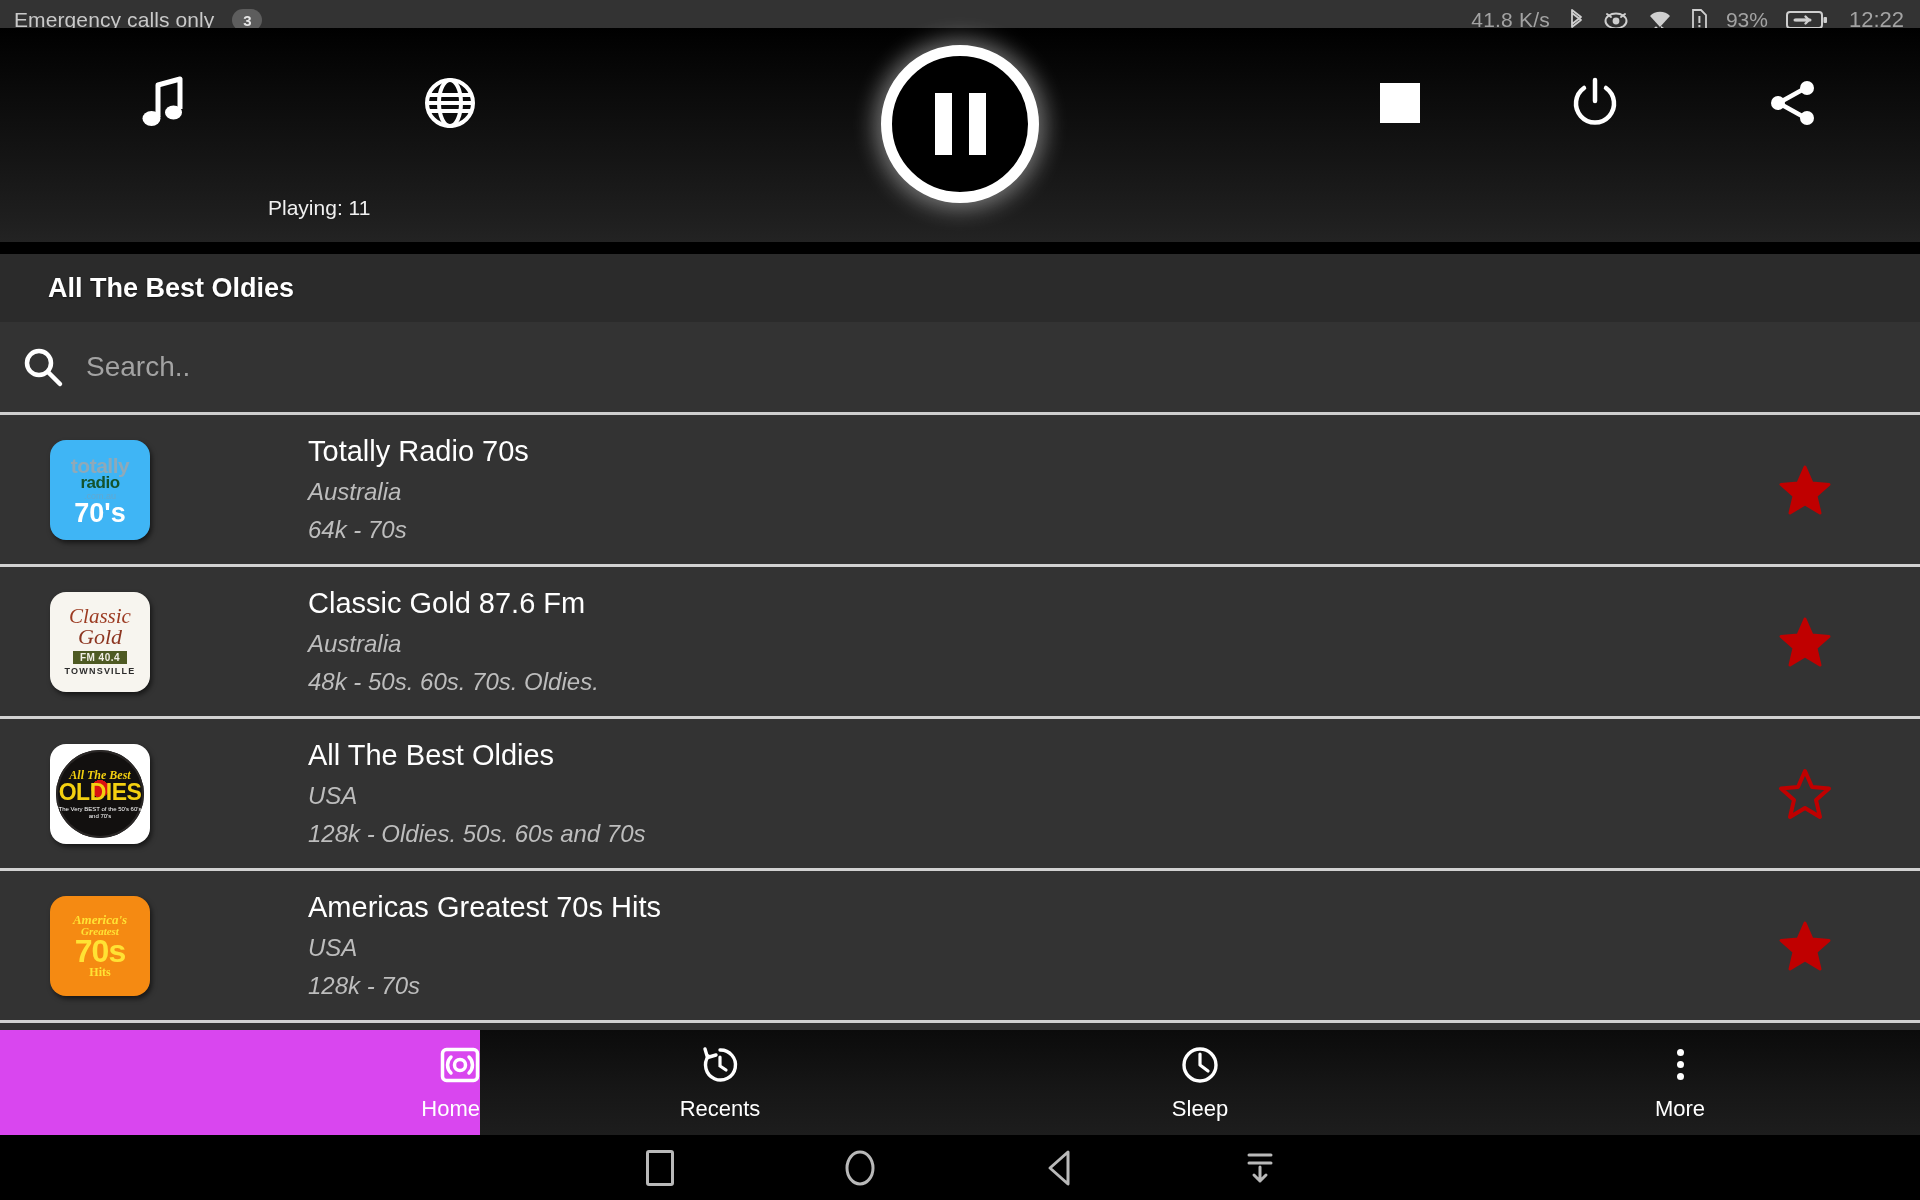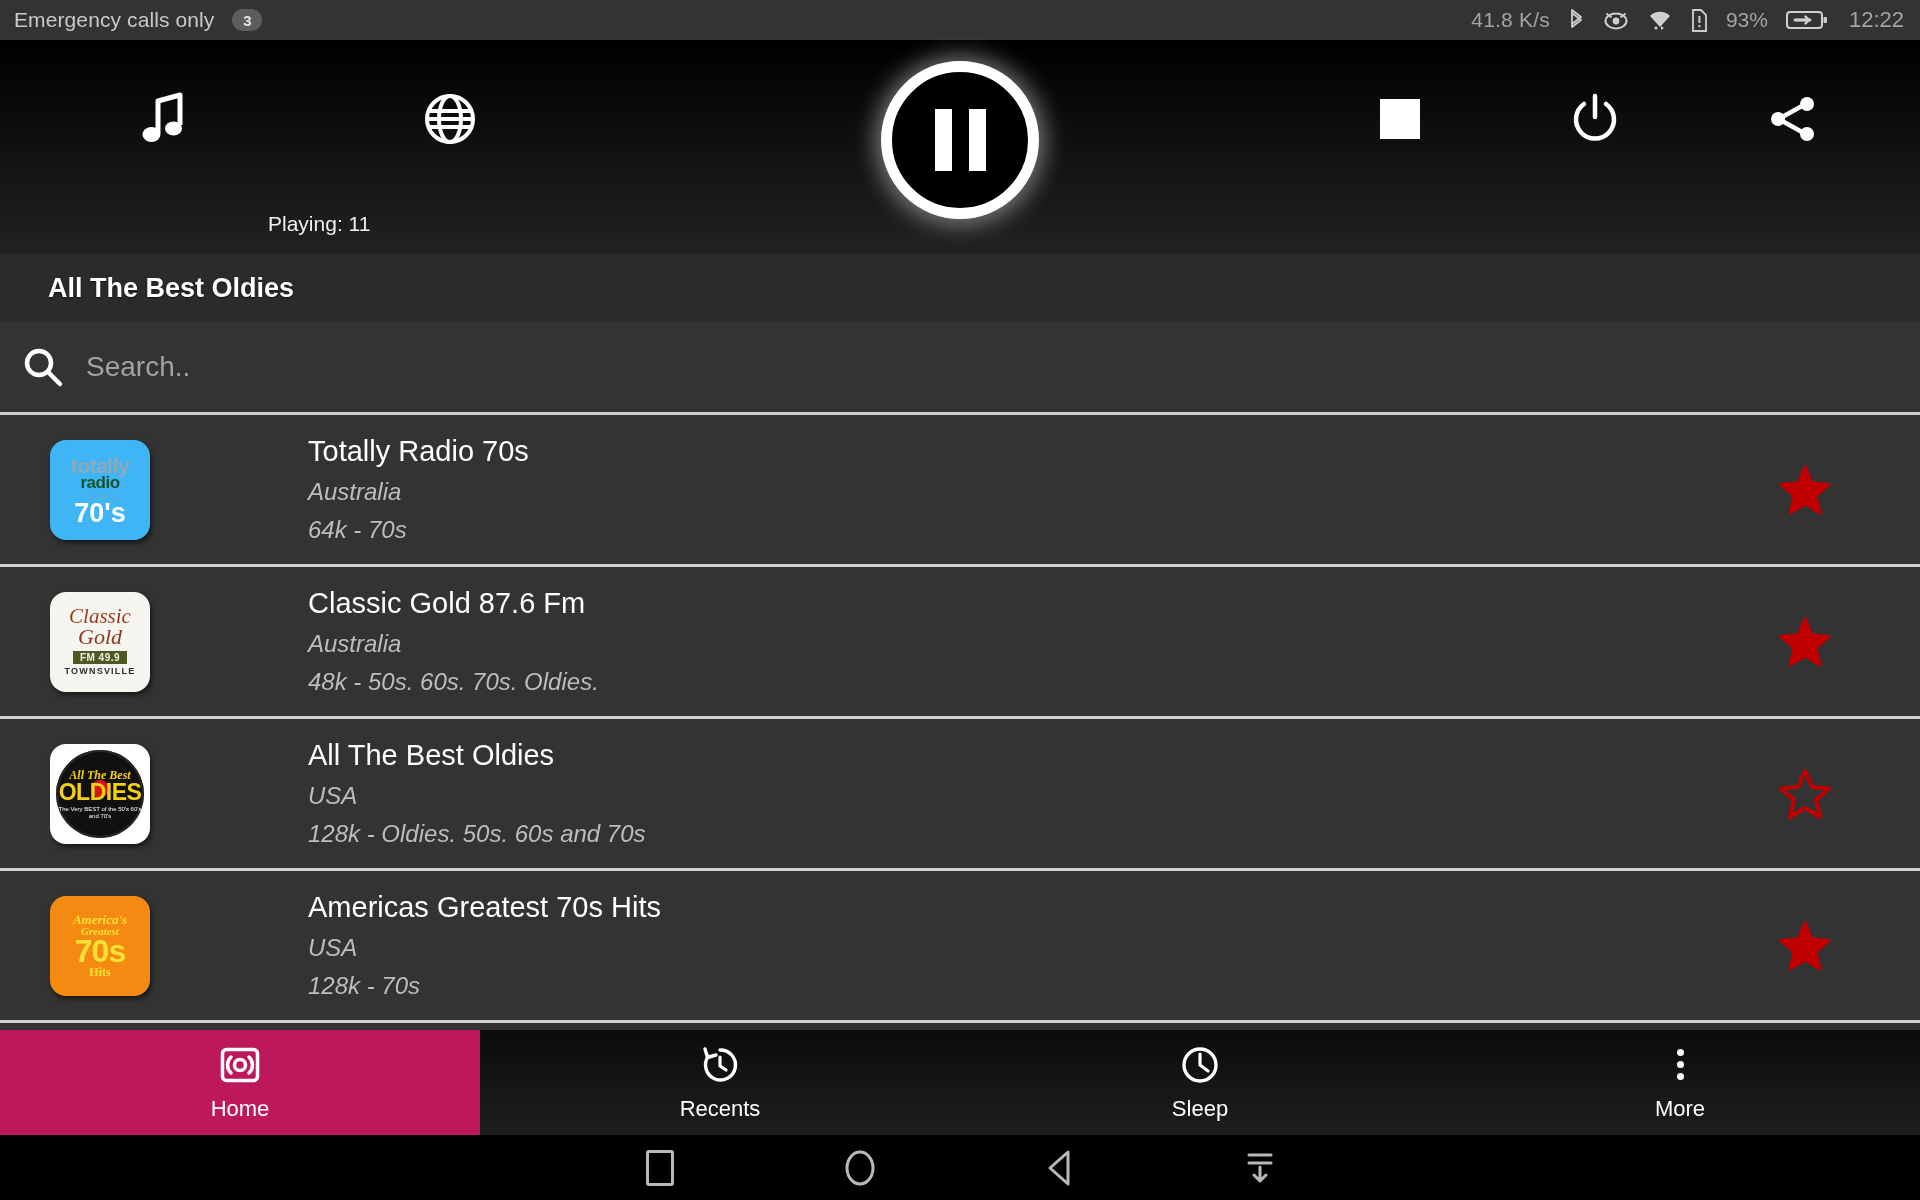--- a/index.html
+++ b/index.html
@@ -28,21 +28,21 @@
     margin-left:auto; display:flex; align-items:center; gap:18px;
     color:#a3a3a3; font-size:21px;
   }
   .sb-right .ic { display:flex; align-items:center; }
   .sb-speed { font-size:21px; letter-spacing:0.2px; }
   .sb-pct { font-size:21px; }
   .sb-time { font-size:22px; margin-left:3px; }
 
   
   .player {
-    position:absolute; top:44px; left:0; width:1920px; height:214px;
+    position:absolute; top:28px; left:0; width:1920px; height:214px;
     background:linear-gradient(180deg,#000000 0%,#0a0a0a 28%,#151515 62%,#1e1e1e 88%,#232323 100%);
   }
   .player-row {
     position:absolute; top:0; left:0; width:1920px; height:150px;
     display:flex; align-items:center;
   }
   .pbtn {
     display:flex; align-items:center; justify-content:center;
     cursor:pointer; position:absolute; top:0; height:150px;
   }
@@ -156,21 +156,21 @@
   .tabs {
     position:absolute; top:1030px; left:0; width:1920px; height:105px;
     display:flex; background:#070707;
   }
   .tab {
     flex:1; display:flex; flex-direction:column;
     align-items:center; justify-content:center; gap:10px;
     color:#ffffff; cursor:pointer;
     background:linear-gradient(180deg,#0b0b0b 0%,#161616 55%,#1d1d1d 100%);
   }
-  .tab.active { background:#be185d; }
+  .tab.active { background:#d946ef;align-items:flex-end; }
   .tab-label { font-size:22px; color:#ffffff; }
   .tab-icon { height:42px; display:flex; align-items:center; justify-content:center; }
   .dots { display:flex; flex-direction:column; gap:5px; }
   .dots i { width:7px; height:7px; background:#fff; border-radius:50%; display:block; }
 
   
   .androidnav {
     position:absolute; top:1135px; left:0; width:1920px; height:65px;
     background:#000000; display:flex; align-items:center;
   }
@@ -315,21 +315,21 @@
           <polygon points="27,3 34,19 51,20.5 38,32 42,49 27,40 12,49 16,32 3,20.5 20,19" fill="#c00000" stroke="#c00000" stroke-width="3" stroke-linejoin="round"></polygon>
         </svg>
       </div>
     </div>
 
     <div class="row">
       <div class="logo-cell">
         <div class="logo logo-classic">
           <div class="c1">Classic</div>
           <div class="c2">Gold</div>
-          <div class="c3">FM 49.9</div>
+          <div class="c3">FM 40.4</div>
           <div class="c4">TOWNSVILLE</div>
         </div>
       </div>
       <div class="info-cell">
         <div class="st-name">Classic Gold 87.6 Fm</div>
         <div class="st-country">Australia</div>
         <div class="st-meta">48k - 50s. 60s. 70s. Oldies.</div>
       </div>
       <div class="fav-cell">
         <svg width="54" height="52" viewBox="0 0 54 52">

